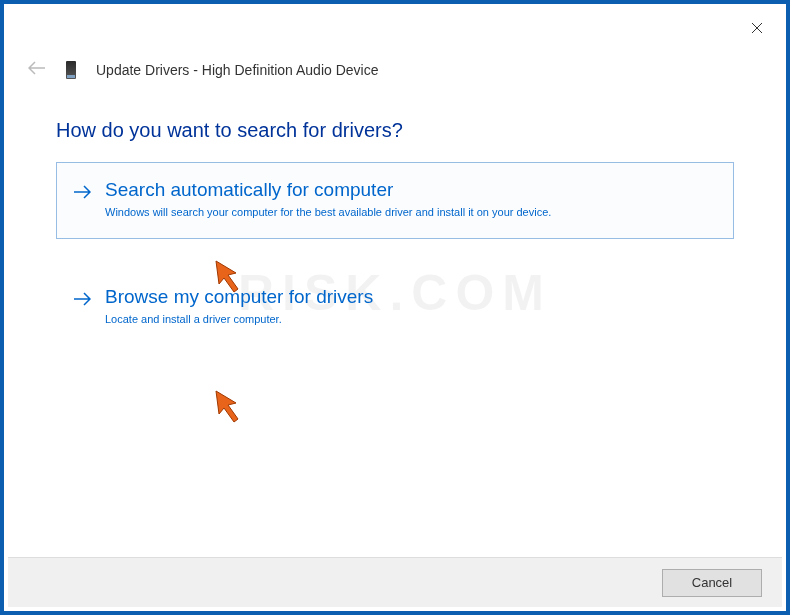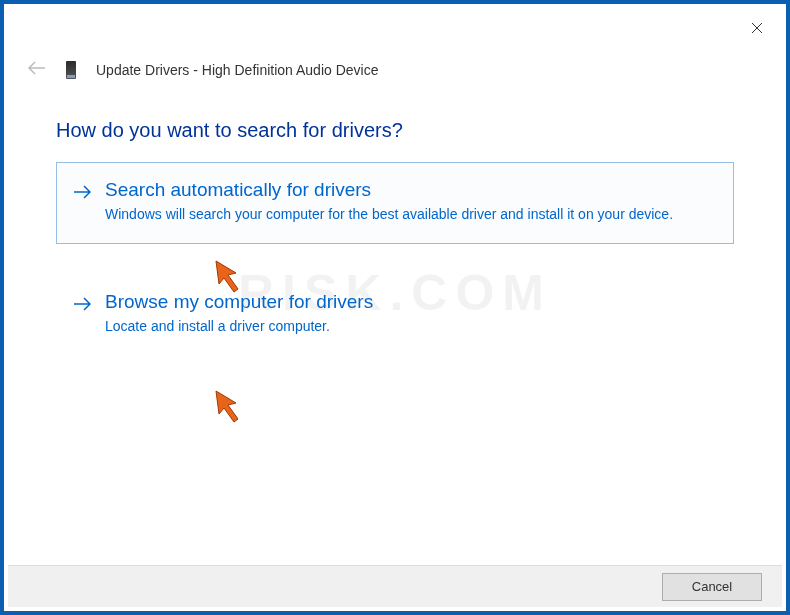--- a/index.html
+++ b/index.html
@@ -137,37 +137,37 @@
     .option-content {
       margin-left: 30px;
     }
     .option-title {
       font-size: 19px;
       color: #0066cc;
       font-weight: 400;
       margin-bottom: 4px;
     }
     .option-desc {
-      font-size: 14px;
+      font-size: 11px;
       color: #0066cc;
       line-height: 1.4;
     }
     .cursor-arrow {
       position: absolute;
       width: 40px;
       height: 40px;
       z-index: 5;
       pointer-events: none;
     }
     .footer {
       position: absolute;
       bottom: 4px;
       left: 4px;
       right: 4px;
-      height: 42px;
+      height: 50px;
       background: #f0f0f0;
       border-top: 1px solid #ddd;
       display: flex;
       justify-content: flex-end;
       align-items: center;
       padding-right: 20px;
       z-index: 2;
     }
     .cancel-btn {
       width: 100px;
@@ -211,21 +211,21 @@
   <div class="content">
     <h1 class="question">How do you want to search for drivers?</h1>
 
     <div class="option highlighted">
       <span class="option-arrow">
         <svg width="18" height="14" viewBox="0 0 18 14">
           <path d="M1 7 L16 7 M11 1 L17 7 L11 13" stroke="#0066cc" stroke-width="1.5" fill="none"></path>
         </svg>
       </span>
       <div class="option-content">
-        <div class="option-title">Search automatically for drivers</div>
+        <div class="option-title">Search automatically for computer</div>
         <div class="option-desc">Windows will search your computer for the best available driver and install it on your device.</div>
       </div>
     </div>
 
     <div class="option">
       <span class="option-arrow">
         <svg width="18" height="14" viewBox="0 0 18 14">
           <path d="M1 7 L16 7 M11 1 L17 7 L11 13" stroke="#0066cc" stroke-width="1.5" fill="none"></path>
         </svg>
       </span>

